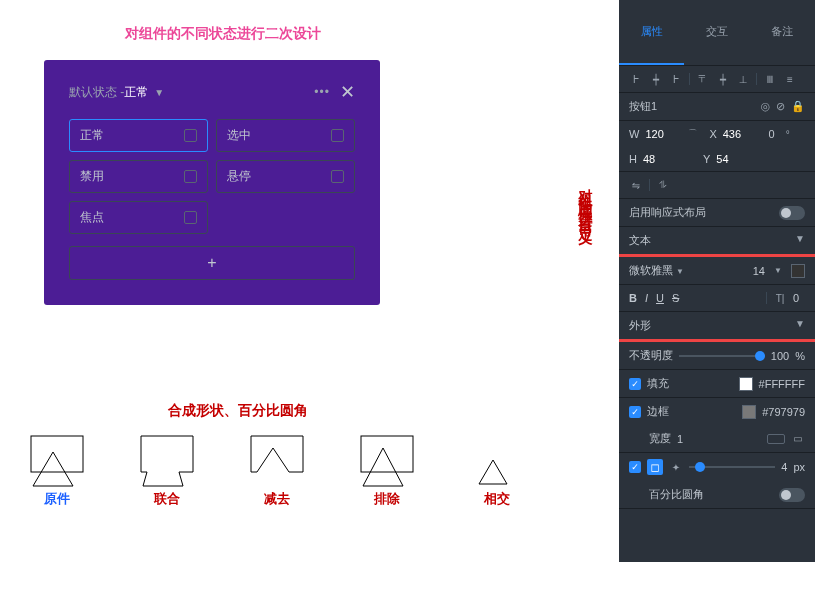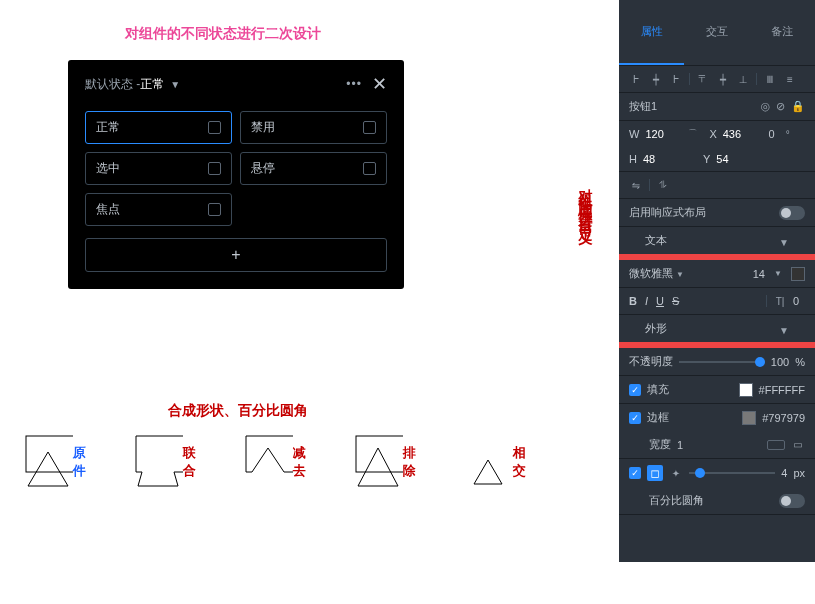--- a/index.html
+++ b/index.html
@@ -4,21 +4,21 @@
 <style>
 *{box-sizing:border-box;margin:0;padding:0;font-family:"Microsoft YaHei",sans-serif}
 body{background:#fff;width:815px;height:604px;position:relative;font-size:12px}
 
 
 .anno-top{position:absolute;left:125px;top:25px;color:#ec4899;font-size:14px;font-weight:bold}
 .anno-mid{position:absolute;left:577px;top:178px;color:#c40000;font-size:14px;font-weight:bold;writing-mode:vertical-rl;letter-spacing:4px}
 .anno-shape{position:absolute;left:168px;top:402px;color:#c40000;font-size:14px;font-weight:bold}
 
 
-.states{position:absolute;left:68px;top:60px;width:336px;background:#000000;border-radius:3px;color:#c0c7cf;padding:3px}
+.states{position:absolute;left:44px;top:60px;width:336px;background:#4c1d95;border-radius:3px;color:#c0c7cf;padding:11px}
 .states-head{display:flex;align-items:center;padding:10px 14px 8px}
 .states-head .title{color:#9aa4af}
 .states-head .val{color:#fff}
 .states-head .chev{margin-left:6px;color:#9aa4af;font-size:10px}
 .states-head .sp{flex:1}
 .states-head .dots{color:#9aa4af;margin-right:10px;letter-spacing:1px}
 .states-head .x{color:#c0c7cf;font-size:18px;cursor:pointer}
 .states-grid{display:grid;grid-template-columns:1fr 1fr;gap:8px;padding:8px 14px}
 .state{display:flex;align-items:center;justify-content:space-between;border:1px solid #3a4754;border-radius:3px;padding:7px 10px;color:#c0c7cf}
 .state.active{border-color:#2a8cff}
@@ -26,38 +26,38 @@
 .states-add{margin:4px 14px 14px;border:1px solid #3a4754;border-radius:3px;text-align:center;padding:7px;color:#c0c7cf;font-size:16px}
 
 
 .insp{position:absolute;right:0;top:0;width:196px;height:562px;background:#2b323b;color:#c0c7cf;font-size:11px}
 .tabs{display:flex;border-bottom:1px solid #1a1f25}
 .tab{flex:1;text-align:center;padding:24px 0;color:#9aa4af}
 .tab.active{color:#2a8cff;border-bottom:2px solid #2a8cff}
 .row{display:flex;align-items:center;padding:6px 10px;border-bottom:1px solid #1a1f25;gap:6px}
 .row.noborder{border-bottom:none}
 .ai{width:14px;height:14px;display:flex;align-items:center;justify-content:center;color:#9aa4af;font-size:10px}
-.sec-h{display:flex;align-items:flex-end;justify-content:space-between;padding:6px 26px;border-bottom:6px solid #ef4444}
+.sec-h{display:flex;align-items:flex-start;justify-content:space-between;padding:6px 10px;border-bottom:3px solid #ef4444}
 .sec-h .chv{color:#9aa4af;font-size:10px}
 .toggle{width:26px;height:14px;background:#4a5560;border-radius:7px;position:relative}
 .toggle::after{content:"";position:absolute;width:10px;height:10px;background:#c0c7cf;border-radius:50%;top:2px;left:2px}
 .sw{width:18px;height:10px;border:1px solid #5a6572;border-radius:2px}
 .c-check{width:12px;height:12px;background:#2a8cff;border-radius:2px;color:#fff;font-size:9px;text-align:center;line-height:12px}
 .swatch{width:14px;height:14px;border:1px solid #5a6572}
 .slider{flex:1;height:2px;background:#4a5560;position:relative}
 .slider .th{position:absolute;width:10px;height:10px;background:#2a8cff;border-radius:50%;top:-4px}
 .pipe{width:1px;height:12px;background:#3a4754}
 .lock{color:#fff}
 .eye{color:#9aa4af}
 .flex1{flex:1}
 .tgroup{display:flex;gap:8px;align-items:center}
 
 
 .shapes{position:absolute;left:20px;top:434px;display:flex;gap:36px}
-.shape-col{display:flex;flex-direction:row;align-items:center;width:74px}
+.shape-col{display:flex;flex-direction:column;align-items:center;width:74px}
 .shape-lbl{color:#1a5fff;font-weight:bold;font-size:13px}
 .shape-lbl.red{color:#c40000;font-weight:bold}
 </style>
 </head>
 <body>
 
 <div class="anno-top">对组件的不同状态进行二次设计</div>
 <div class="anno-mid">对组件的属性进行自定义</div>
 <div class="anno-shape">合成形状、百分比圆角</div>
 
@@ -69,25 +69,25 @@
     <span class="sp"></span>
     <span class="dots">•••</span>
     <span class="x">✕</span>
   </div>
   <div class="states-grid">
     <div class="state active">
         <span>正常</span>
         <span class="cb"></span>
       </div>
     <div class="state">
+        <span>选中</span>
+        <span class="cb"></span>
+      </div>
+    <div class="state">
         <span>禁用</span>
-        <span class="cb"></span>
-      </div>
-    <div class="state">
-        <span>选中</span>
         <span class="cb"></span>
       </div>
     <div class="state">
         <span>悬停</span>
         <span class="cb"></span>
       </div>
     <div class="state">
         <span>焦点</span>
         <span class="cb"></span>
       </div>

